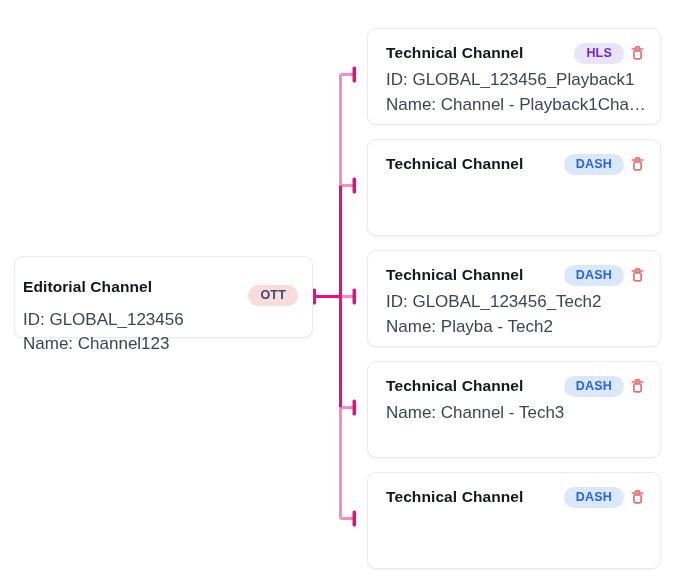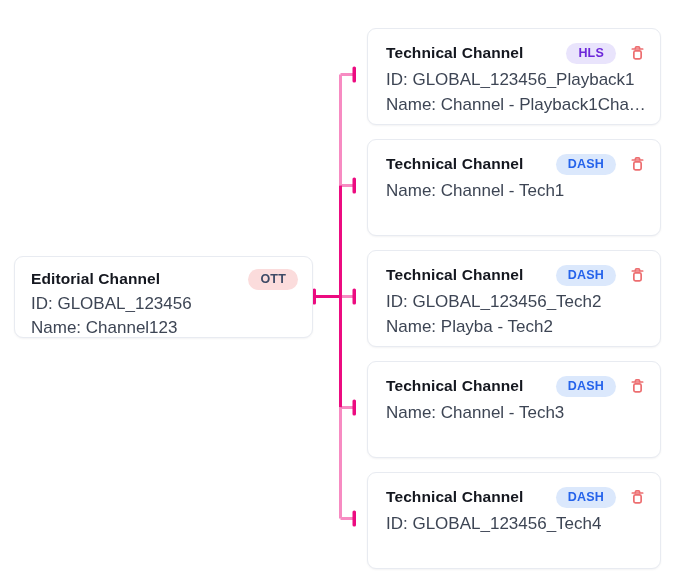--- a/index.html
+++ b/index.html
@@ -8,33 +8,33 @@
     font-family:"Liberation Sans", sans-serif;
   }
   svg.connectors{position:absolute;left:0;top:0;pointer-events:none;}
   .lt{stroke:var(--c-light);stroke-width:3;fill:none;}
   .dk{stroke:var(--c-dark);stroke-width:3;fill:none;}
   .cap{fill:var(--c-dark);}
   .card{
     position:absolute;background:#ffffff;border:1px solid #e8ebf1;border-radius:9px;
     box-sizing:border-box;box-shadow:0 1px 2px rgba(16,24,40,.05);z-index:2;
   }
-  .card.editorial{left:14px;top:256px;width:299px;height:82px;padding:12px 14px 0 16px;}
+  .card.editorial{left:14px;top:256px;width:299px;height:82px;padding:12px 14px 0 8px;}
   .card.tech{left:367px;width:294px;height:97px;padding:14px 14px 0 18px;}
-  .card-head{display:flex;align-items:center;gap:10px;margin-bottom:8px;}
+  .card-head{display:flex;align-items:center;gap:2px;margin-bottom:8px;}
   .editorial .card-head{margin-bottom:6px;}
   .title{
     font-size:15.5px;font-weight:700;color:#14171f;letter-spacing:.1px;
     white-space:nowrap;flex:1 1 auto;overflow:hidden;
   }
   .badge{
     flex:0 0 auto;border-radius:999px;padding:4px 12px;
     font-size:12.5px;font-weight:700;line-height:1;letter-spacing:.2px;
   }
-  .badge-ott{background:var(--ott-bg);color:var(--ott-tx);}
+  .badge-ott{background:var(--ott-bg);color:var(--ott-tx);margin-top:16px;}
   .badge-hls{background:var(--hls-bg);color:var(--hls-tx);}
   .badge-dash{background:var(--dash-bg);color:var(--dash-tx);}
   .meta{
     font-size:17px;color:#3d4554;margin-bottom:9px;line-height:16px;
     white-space:nowrap;overflow:hidden;text-overflow:ellipsis;
   }
   .editorial .meta{margin-bottom:8px;}
   .trash-btn{
     flex:0 0 auto;border:none;background:none;padding:0;margin:0 0 0 2px;cursor:pointer;
     width:18px;height:19px;display:flex;align-items:center;justify-content:center;
@@ -100,21 +100,20 @@
       <span class="title">Technical Channel</span>
       <span class="badge badge-dash">DASH</span>
       <button class="trash-btn">
         <svg width="17" height="18" viewBox="0 0 20 20">
           <path class="trash-stroke" d="M7.5 5 V4.1 a1.3 1.3 0 0 1 1.3 -1.3 h2.4 a1.3 1.3 0 0 1 1.3 1.3 V5" stroke-linecap="round"></path>
           <path class="trash-stroke" d="M3.9 5.3 h12.2" stroke-linecap="round"></path>
           <rect class="trash-stroke" x="5.7" y="7.4" width="8.6" height="9.5" rx="1.9"></rect>
         </svg>
       </button>
     </div>
-    <div class="meta">Name: Channel - Tech1</div>
   </div>
 
   <div class="card tech" style="top: 250px;">
     <div class="card-head">
       <span class="title">Technical Channel</span>
       <span class="badge badge-dash">DASH</span>
       <button class="trash-btn">
         <svg width="17" height="18" viewBox="0 0 20 20">
           <path class="trash-stroke" d="M7.5 5 V4.1 a1.3 1.3 0 0 1 1.3 -1.3 h2.4 a1.3 1.3 0 0 1 1.3 1.3 V5" stroke-linecap="round"></path>
           <path class="trash-stroke" d="M3.9 5.3 h12.2" stroke-linecap="round"></path>
@@ -146,16 +145,15 @@
       <span class="title">Technical Channel</span>
       <span class="badge badge-dash">DASH</span>
       <button class="trash-btn">
         <svg width="17" height="18" viewBox="0 0 20 20">
           <path class="trash-stroke" d="M7.5 5 V4.1 a1.3 1.3 0 0 1 1.3 -1.3 h2.4 a1.3 1.3 0 0 1 1.3 1.3 V5" stroke-linecap="round"></path>
           <path class="trash-stroke" d="M3.9 5.3 h12.2" stroke-linecap="round"></path>
           <rect class="trash-stroke" x="5.7" y="7.4" width="8.6" height="9.5" rx="1.9"></rect>
         </svg>
       </button>
     </div>
-    <div class="meta">ID: GLOBAL_123456_Tech4</div>
   </div>
 </div>
 </div>
 
 </body></html>

